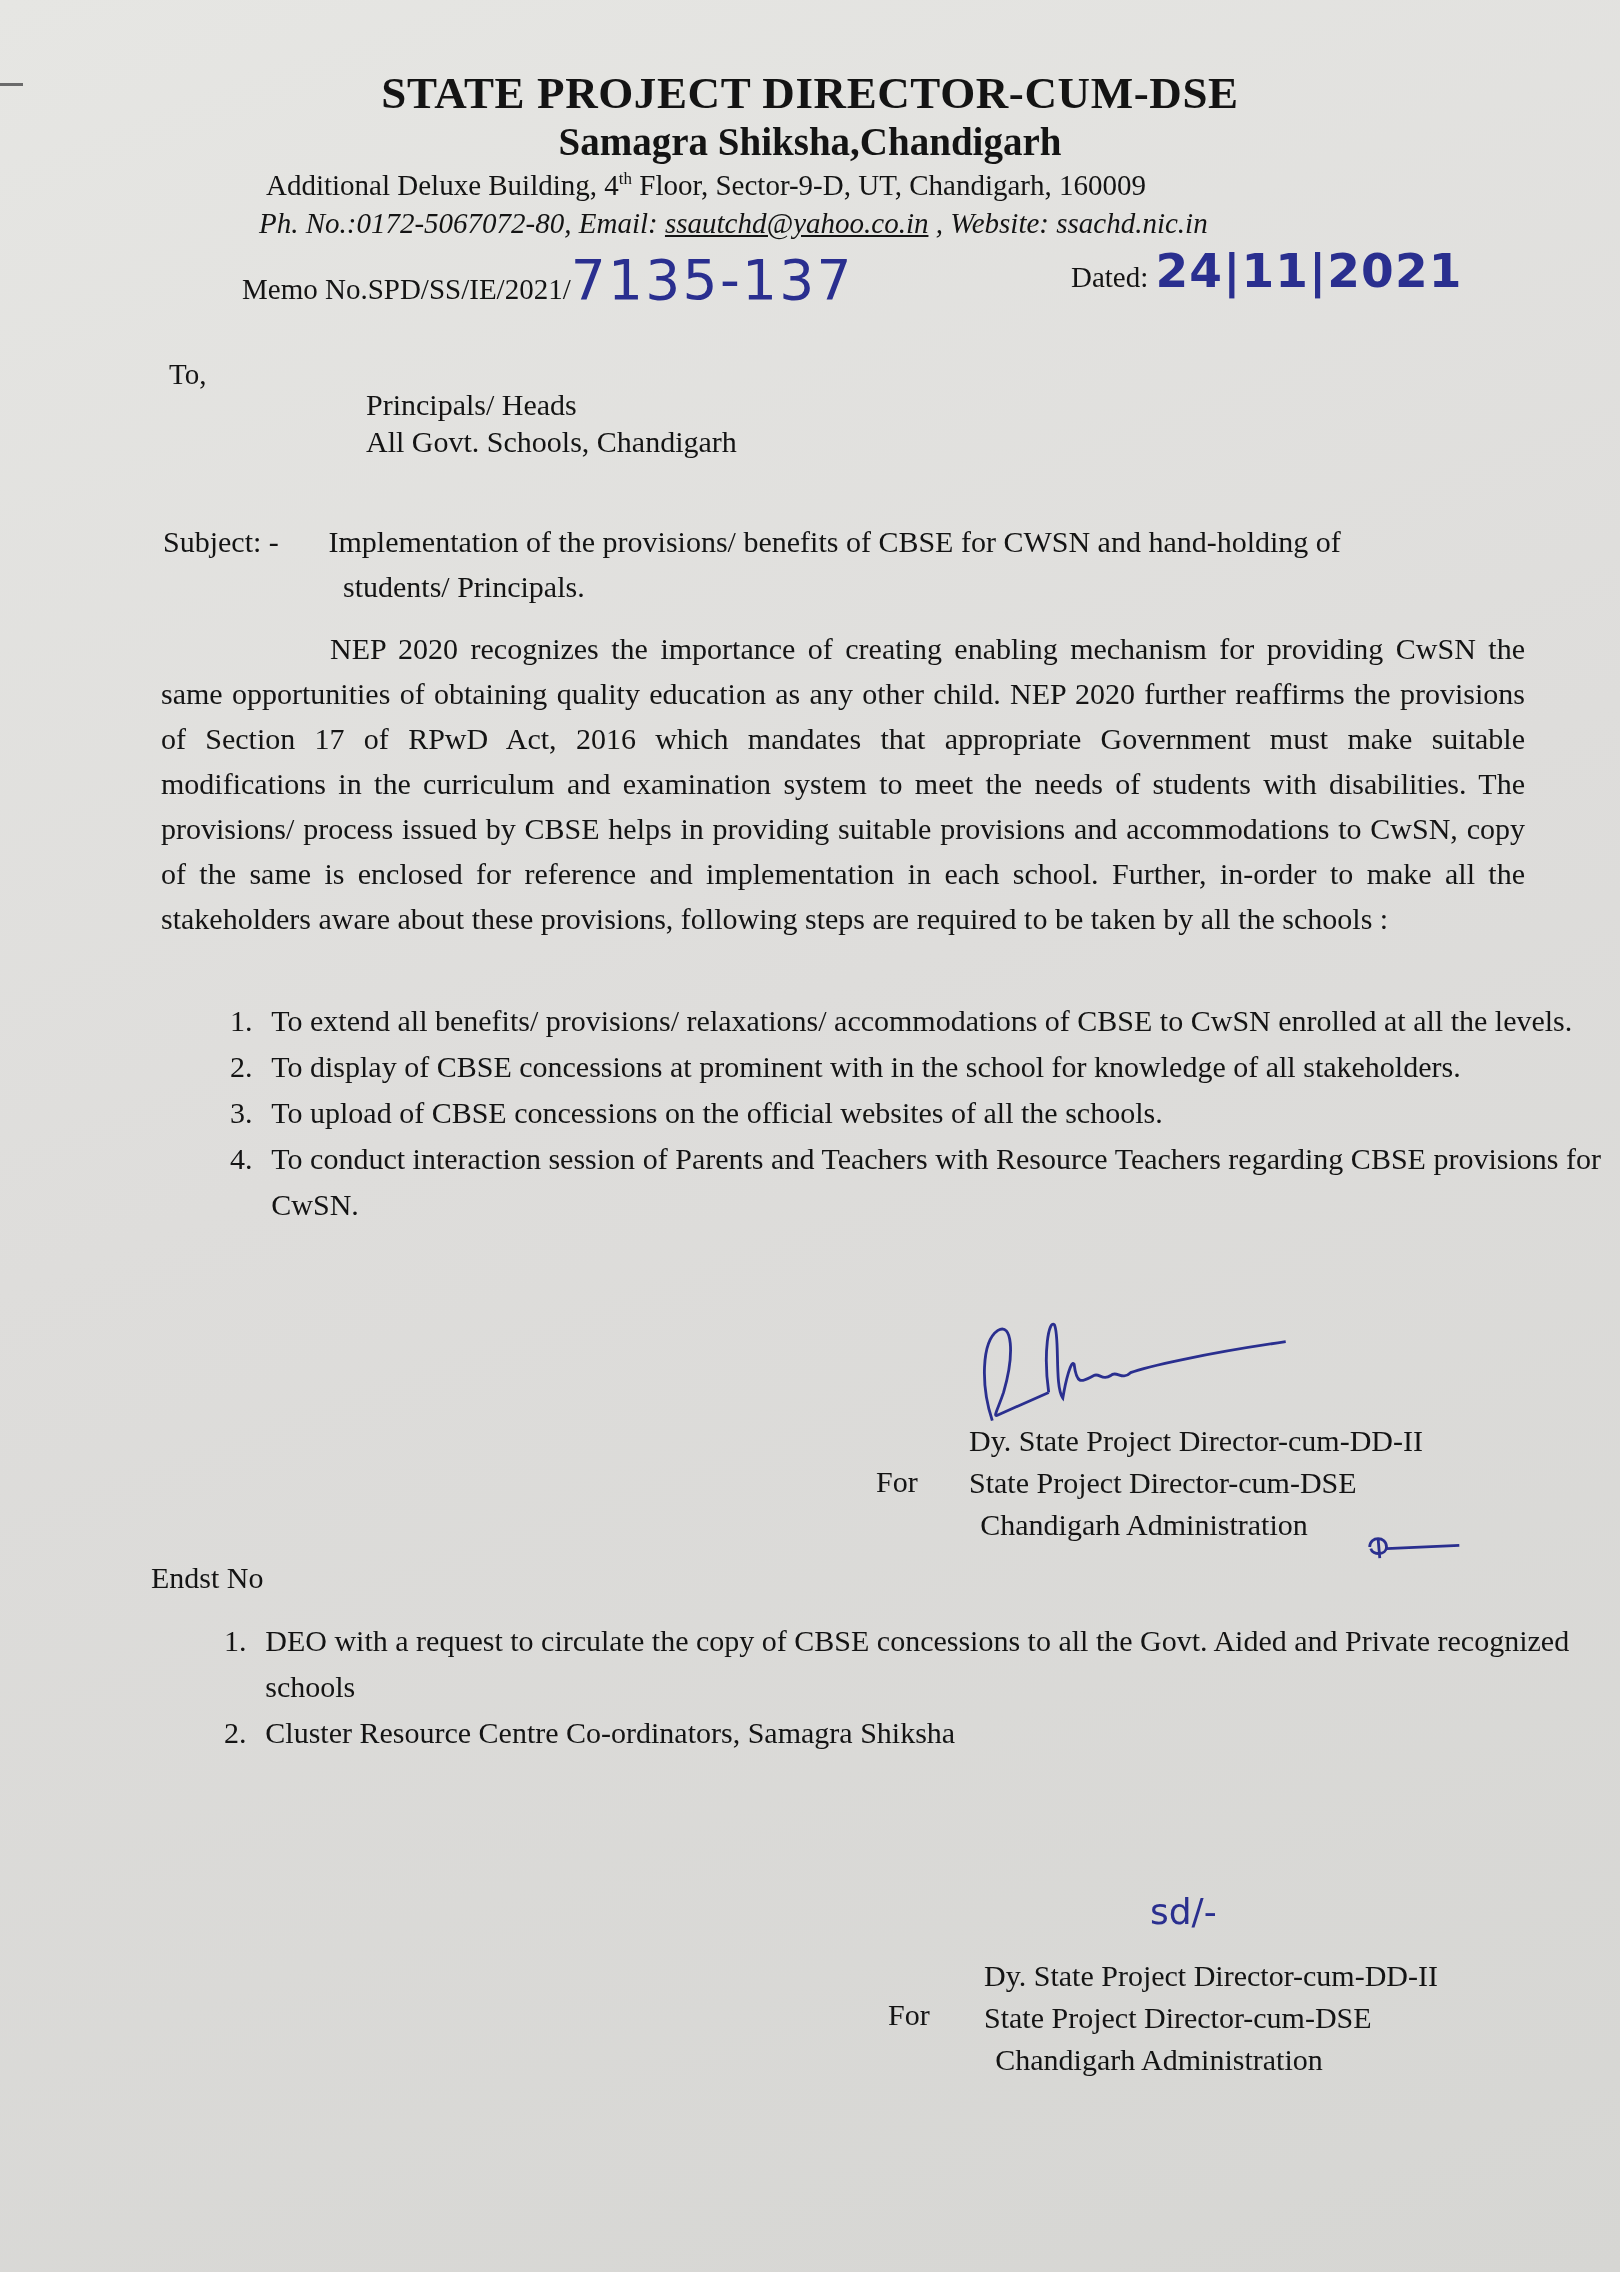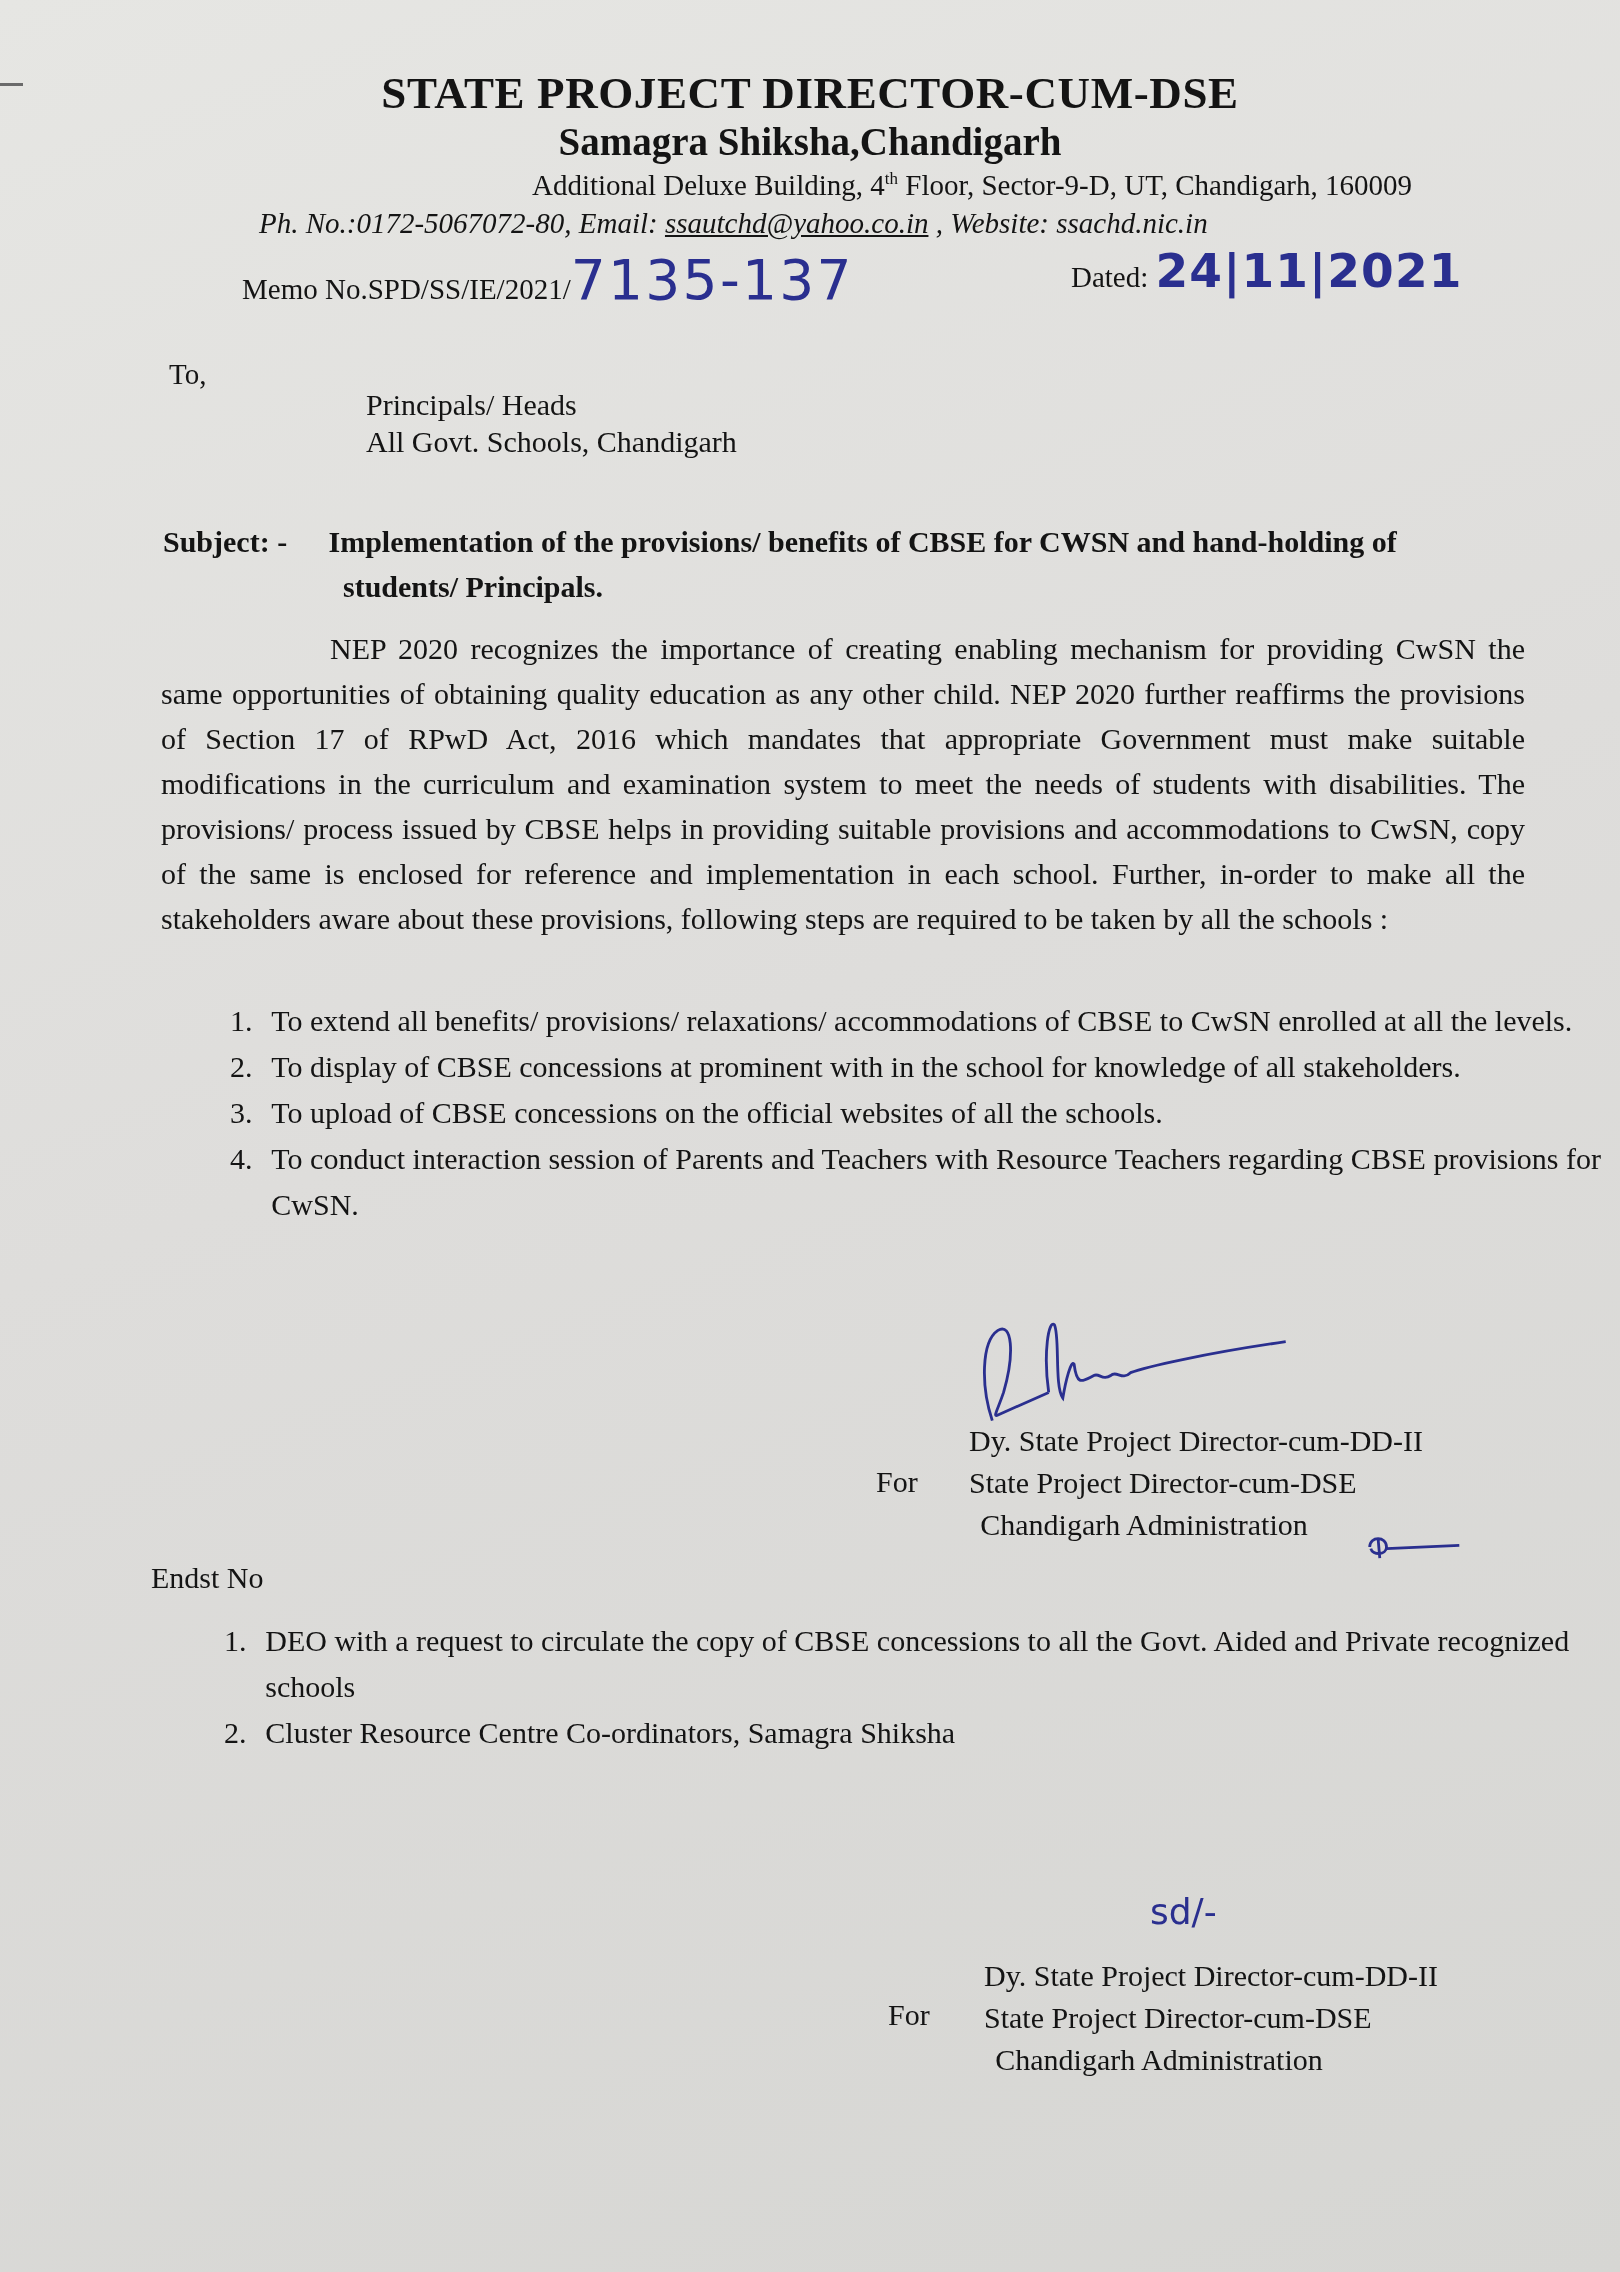--- a/index.html
+++ b/index.html
@@ -9,31 +9,31 @@
     font-family: "Liberation Serif", "DejaVu Serif", serif;
     color: #141414;
   }
   .paper {
     position: absolute; left: 0; top: 0; width: 1620px; height: 2273px;
     background: linear-gradient(160deg, #e6e6e3 0%, #dedddb 45%, #d6d6d3 100%);
   }
   .abs { position: absolute; white-space: nowrap; }
   .title { left: 0; width: 1620px; text-align: center; top: 67px; font-size: 45px; font-weight: bold; letter-spacing: 0.6px; }
   .subtitle { left: 0; width: 1620px; text-align: center; top: 119px; font-size: 39px; font-weight: bold; }
-  .addr { left: 16px; width: 1396px; text-align: right; top: 169px; font-size: 29px; }
+  .addr { left: 8px; width: 1396px; text-align: center; top: 169px; font-size: 29px; }
   .contact { left: 259px; top: 207px; font-size: 29px; font-style: italic; }
   .contact .email { text-decoration: underline; }
   .memo { left: 242px; top: 248px; font-size: 29px; }
   .dated { left: 1071px; top: 243px; font-size: 29px; }
   .hand { font-family: "DejaVu Sans", sans-serif; color: #2a2f8f; font-weight: normal; }
   .memo-hand { font-size: 55px; letter-spacing: 2.3px; }
   .date-hand { font-size: 47px; letter-spacing: 1.1px; font-weight: bold; }
   .to { left: 169px; top: 322px; font-size: 29px; margin-top: 36px; }
   .recip { left: 366px; top: 386px; font-size: 30px; line-height: 37px; }
-  .subject { left: 163px; top: 519px; font-size: 30px; font-weight: bold; line-height: 45px; }
+  .subject { left: 163px; top: 519px; font-size: 30px; font-weight: normal; line-height: 45px; }
   .subject .lbl { display: inline-block; width: 158px; }
   .subject .cont { padding-left: 180px; }
   .body-para { left: 161px; top: 626px; width: 1364px; font-size: 30px; line-height: 45px; text-align: justify; white-space: normal; text-indent: 169px; }
   ol.steps { position: absolute; left: 209px; top: 998px; width: 1341px; margin: 0; padding-left: 51px; font-size: 30px; line-height: 46px; text-align: justify; }
   ol.steps li { padding-left: 11.3px; }
   .sig-block { font-size: 30px; line-height: 42px; }
   .sig1 { left: 969px; top: 1420px; }
   .for1 { left: 876px; top: 1465px; font-size: 30px; }
   .sig2 { left: 984px; top: 1955px; }
   .for2 { left: 888px; top: 1998px; font-size: 30px; }

